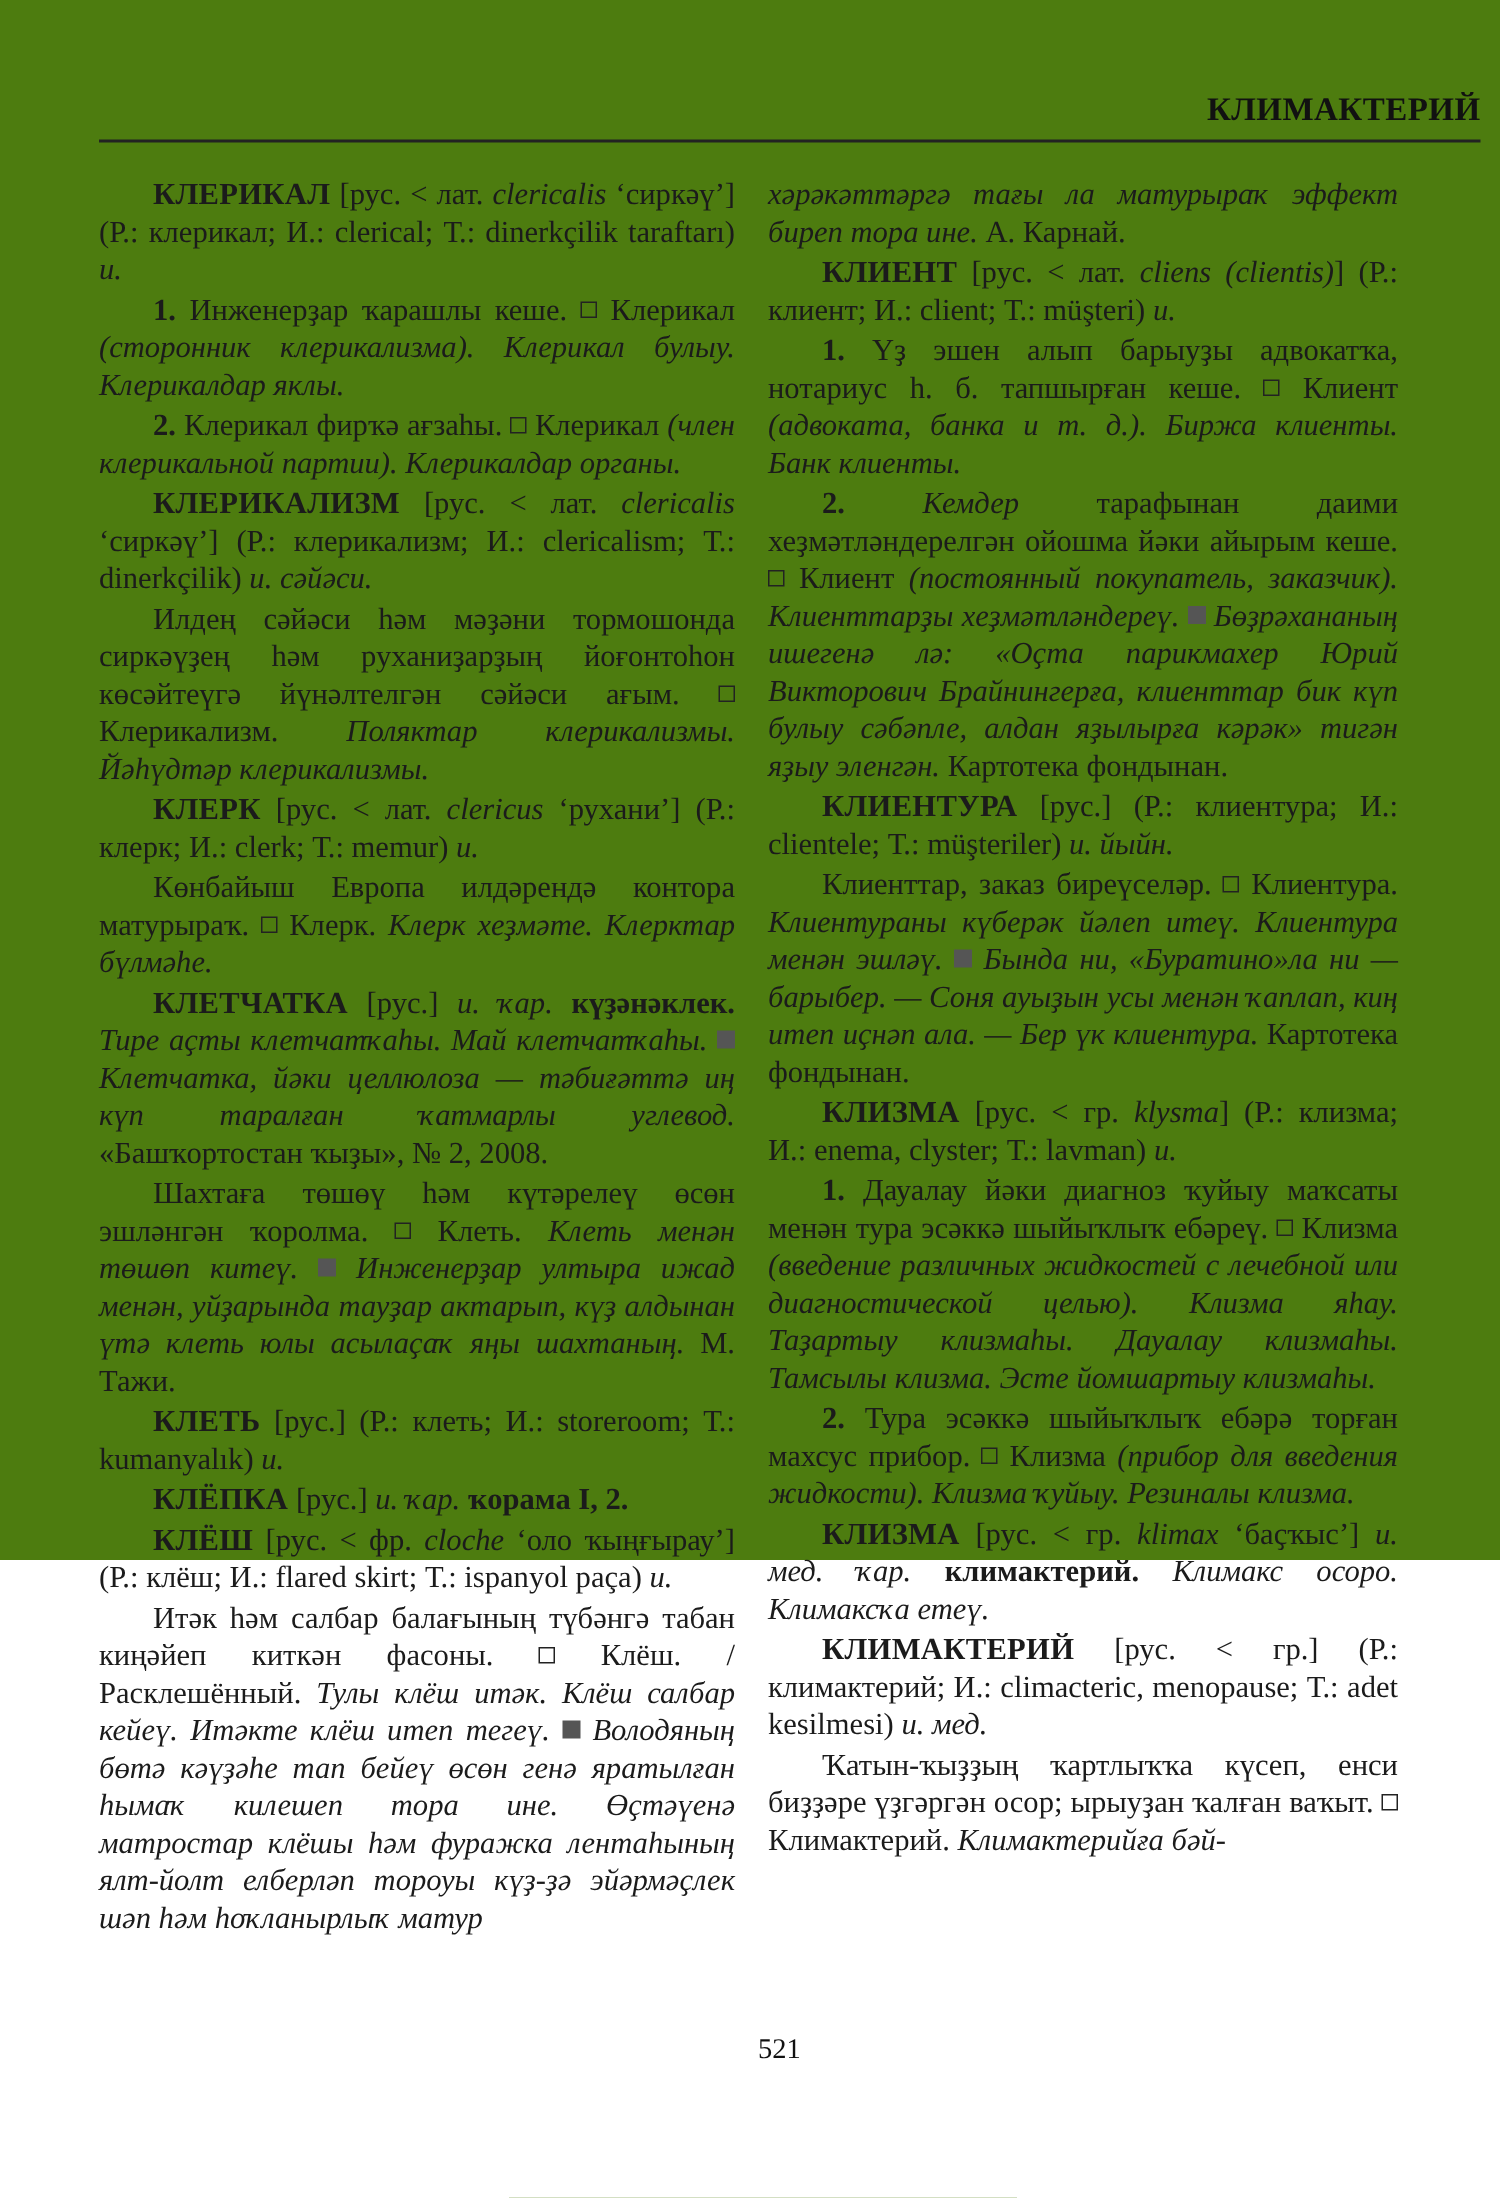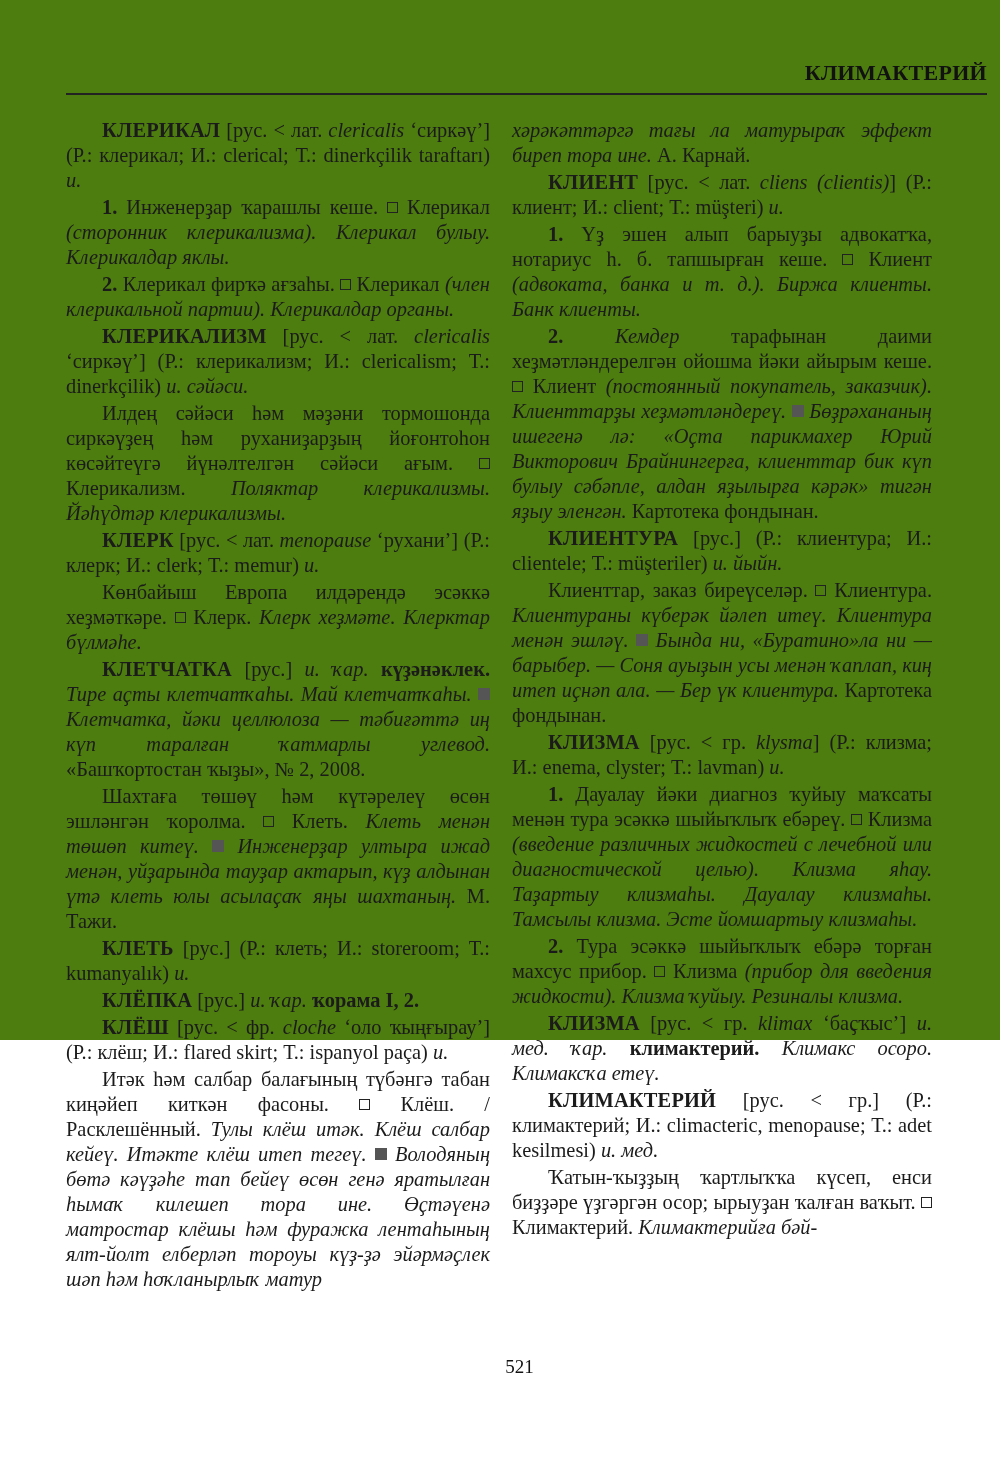--- a/index.html
+++ b/index.html
@@ -29,22 +29,22 @@
 <div class="page">
   <div class="running-head">КЛИМАКТЕРИЙ</div>
   <div class="head-rule"></div>
 
   <div class="col col-left" id="col-left">
       <p class="p indent"><span class="hw">КЛЕРИКАЛ</span><span> [рус. &lt; лат. </span><span class="i">clericalis</span><span> ‘сиркәү’] (Р.: клерикал; И.: clerical; Т.: dinerkçilik taraftarı) </span><span class="i">и.</span></p>
       <p class="p indent"><span class="b">1.</span><span> Инженерҙар ҡарашлы кеше. </span><span class="sq"></span><span> Клерикал </span><span class="i">(сторонник клерикализма). Клерикал булыу. Клерикалдар яклы.</span></p>
       <p class="p indent"><span class="b">2.</span><span> Клерикал фирҡә ағзаһы. </span><span class="sq"></span><span> Клерикал </span><span class="i">(член клерикальной партии). Клерикалдар органы.</span></p>
       <p class="p indent"><span class="hw">КЛЕРИКАЛИЗМ</span><span> [рус. &lt; лат. </span><span class="i">clericalis</span><span> ‘сиркәү’] (Р.: клерикализм; И.: clericalism; Т.: dinerkçilik) </span><span class="i">и. сәйәси.</span></p>
       <p class="p indent"><span>Илдең сәйәси һәм мәҙәни тормошонда сиркәүҙең һәм руханиҙарҙың йоғонтоһон көсәйтеүгә йүнәлтелгән сәйәси ағым. </span><span class="sq"></span><span> Клерикализм. </span><span class="i">Поляктар клерикализмы. Йәһүдтәр клерикализмы.</span></p>
-      <p class="p indent"><span class="hw">КЛЕРК</span><span> [рус. &lt; лат. </span><span class="i">menopause</span><span> ‘рухани’] (Р.: клерк; И.: clerk; Т.: memur) </span><span class="i">и.</span></p>
-      <p class="p indent"><span>Көнбайыш Европа илдәрендә эсәккә хеҙмәткәре. </span><span class="sq"></span><span> Клерк. </span><span class="i">Клерк хеҙмәте. Клерктар бүлмәһе.</span></p>
+      <p class="p indent"><span class="hw">КЛЕРК</span><span> [рус. &lt; лат. </span><span class="i">clericus</span><span> ‘рухани’] (Р.: клерк; И.: clerk; Т.: memur) </span><span class="i">и.</span></p>
+      <p class="p indent"><span>Көнбайыш Европа илдәрендә контора матурыраҡ. </span><span class="sq"></span><span> Клерк. </span><span class="i">Клерк хеҙмәте. Клерктар бүлмәһе.</span></p>
       <p class="p indent"><span class="hw">КЛЕТЧАТКА</span><span> [рус.] </span><span class="i">и. ҡар.</span><span> </span><span class="b">күҙәнәклек.</span><span> </span><span class="i">Тире аҫты клетчатҡаһы. Май клетчатҡаһы.</span><span> </span><span class="bsq"></span><span> </span><span class="i">Клетчатка, йәки целлюлоза — тәбиғәттә иң күп таралған ҡатмарлы углевод.</span><span> «Башҡортостан ҡыҙы», № 2, 2008.</span></p>
       <p class="p indent"><span>Шахтаға төшөү һәм күтәрелеү өсөн эшләнгән ҡоролма. </span><span class="sq"></span><span> Клеть. </span><span class="i">Клеть менән төшөп китеү.</span><span> </span><span class="bsq"></span><span> </span><span class="i">Инженерҙар ултыра ижад менән, уйҙарында тауҙар актарып, күҙ алдынан үтә клеть юлы асылаҫаҡ яңы шахтаның.</span><span> М. Тажи.</span></p>
       <p class="p indent"><span class="hw">КЛЕТЬ</span><span> [рус.] (Р.: клеть; И.: storeroom; Т.: kumanyalık) </span><span class="i">и.</span></p>
       <p class="p indent"><span class="hw">КЛЁПКА</span><span> [рус.] </span><span class="i">и. ҡар.</span><span> </span><span class="b">ҡорама I, 2.</span></p>
       <p class="p indent"><span class="hw">КЛЁШ</span><span> [рус. &lt; фр. </span><span class="i">cloche</span><span> ‘оло ҡыңғырау’] (Р.: клёш; И.: flared skirt; Т.: ispanyol paça) </span><span class="i">и.</span></p>
       <p class="p indent"><span>Итәк һәм салбар балағының түбәнгә табан киңәйеп киткән фасоны. </span><span class="sq"></span><span> Клёш. / Расклешённый. </span><span class="i">Тулы клёш итәк. Клёш салбар кейеү. Итәкте клёш итеп тегеү.</span><span> </span><span class="bsq"></span><span> </span><span class="i">Володяның бөтә кәүҙәһе тап бейеү өсөн генә яратылған һымаҡ килешеп тора ине. Өҫтәүенә матростар клёшы һәм фуражка лентаһының ялт-йолт елберләп тороуы күҙ-ҙә эйәрмәҫлек шәп һәм һоҡланырлыҡ матур</span></p>
     </div>
   <div class="col col-right" id="col-right">
       <p class="p"><span class="i">хәрәкәттәргә тағы ла матурыраҡ эффект биреп тора ине.</span><span> А. Карнай.</span></p>
       <p class="p indent"><span class="hw">КЛИЕНТ</span><span> [рус. &lt; лат. </span><span class="i">cliens (clientis)</span><span>] (Р.: клиент; И.: client; Т.: müşteri) </span><span class="i">и.</span></p>

